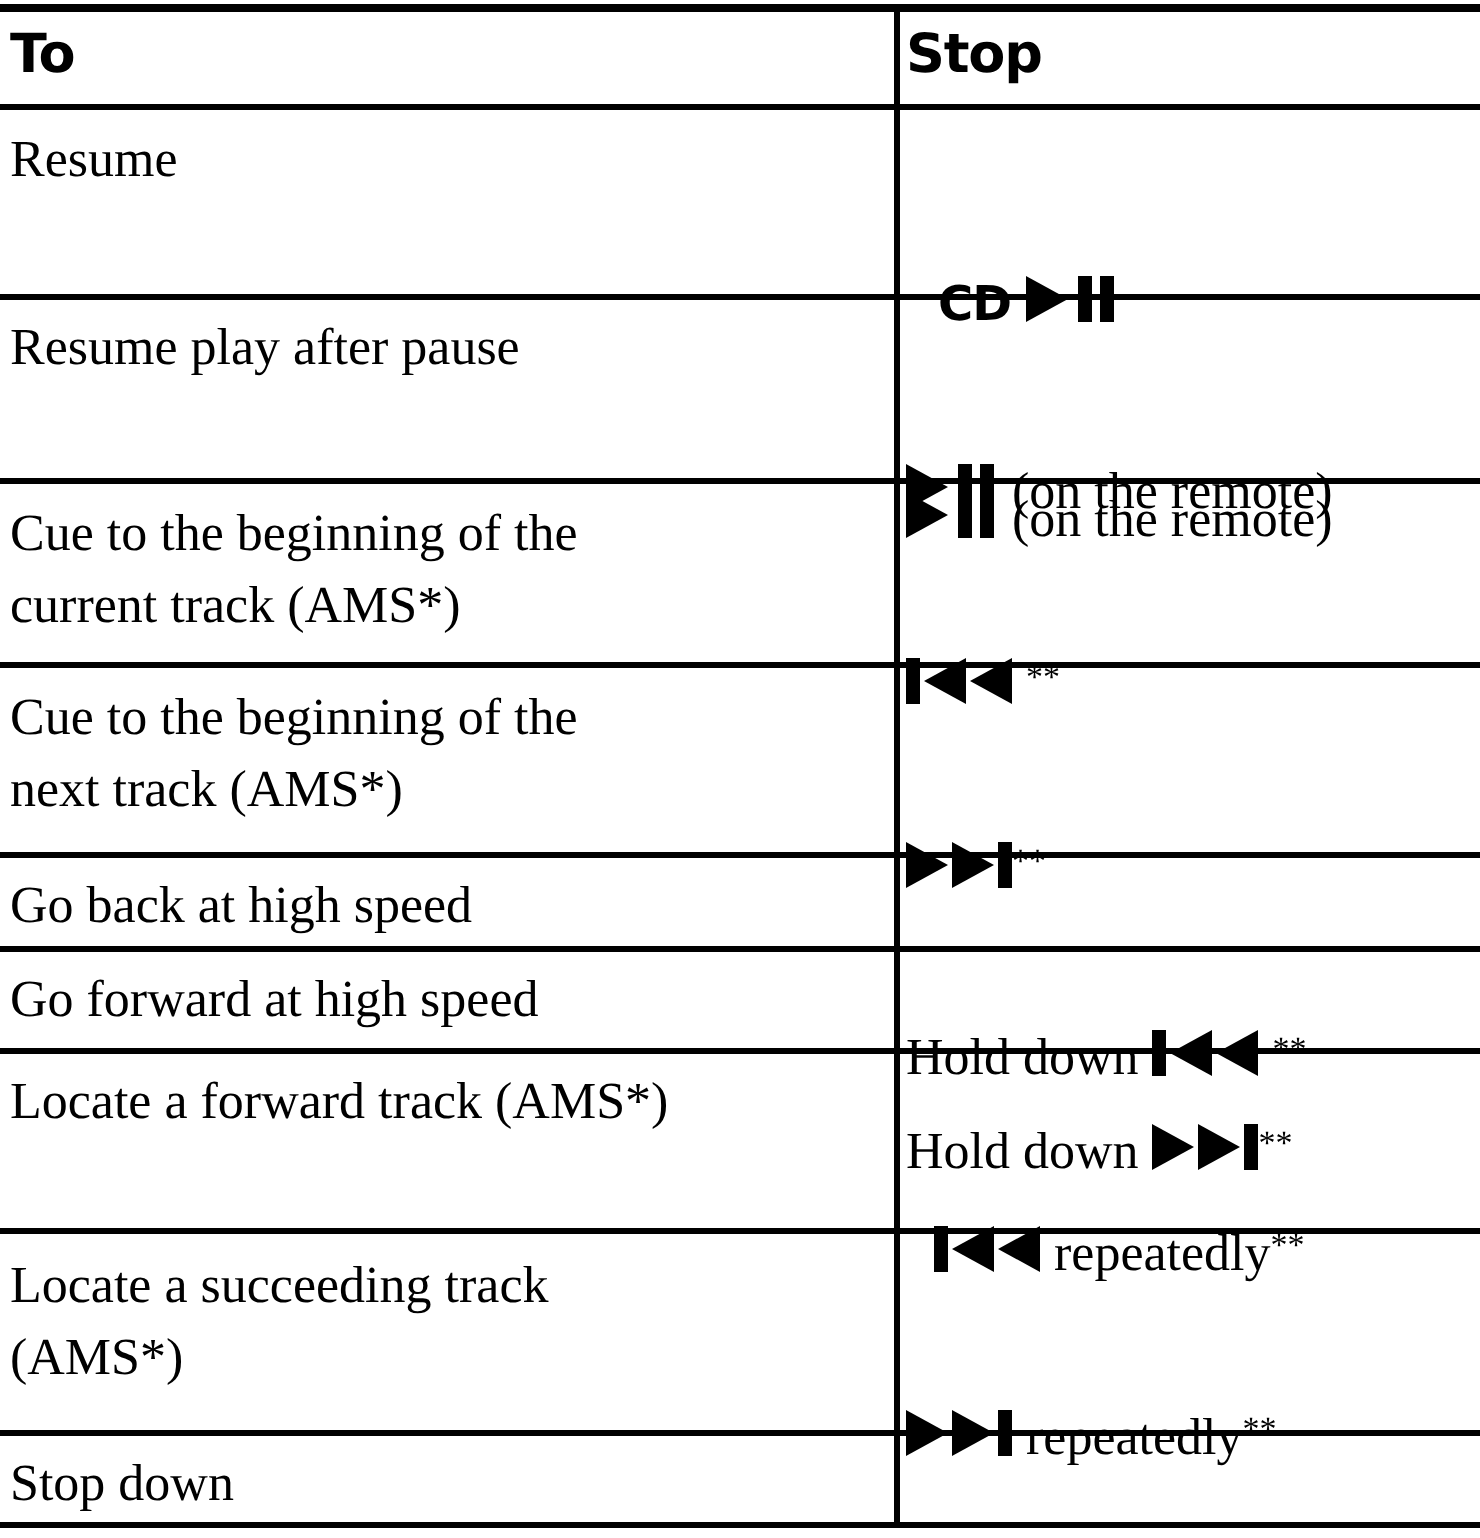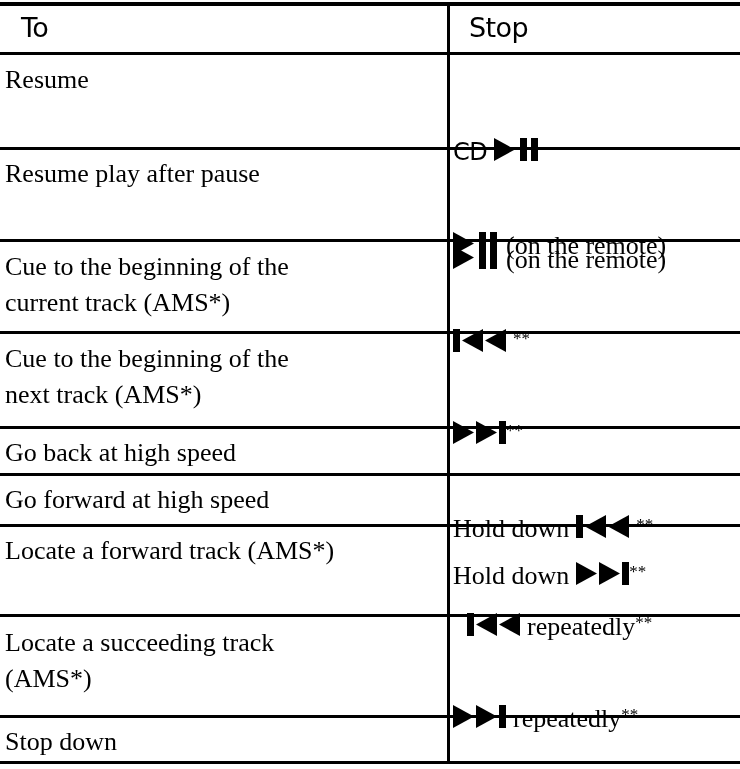--- a/index.html
+++ b/index.html
@@ -58,41 +58,41 @@
   .cell-press {
     position: absolute;
     left: 453px;
     width: 285px;
     box-sizing: border-box;
   }
 
   
   .hdr {
     font-family: "DejaVu Sans", "Liberation Sans", sans-serif;
-    font-weight: normal;
+    font-weight: bold;
     font-size: 27px;
     letter-spacing: -0.6px;
     line-height: 1;
-    margin-left: 16px;
   }
 
   
   .body-txt {
     font-family: "Liberation Serif", "DejaVu Serif", serif;
     font-size: 26px;
     line-height: 36px;
     white-space: pre-line;
   }
 
   
   .btn-label {
     font-family: "DejaVu Sans", "Liberation Sans", sans-serif;
-    font-weight: normal;
+    font-weight: bold;
     font-size: 24px;
     letter-spacing: -0.5px;
+    margin-left: 16px;
   }
 
   .sup {
     font-size: 17px;
     vertical-align: 7px;
     letter-spacing: 0px;
   }
 
   
   .icon {

